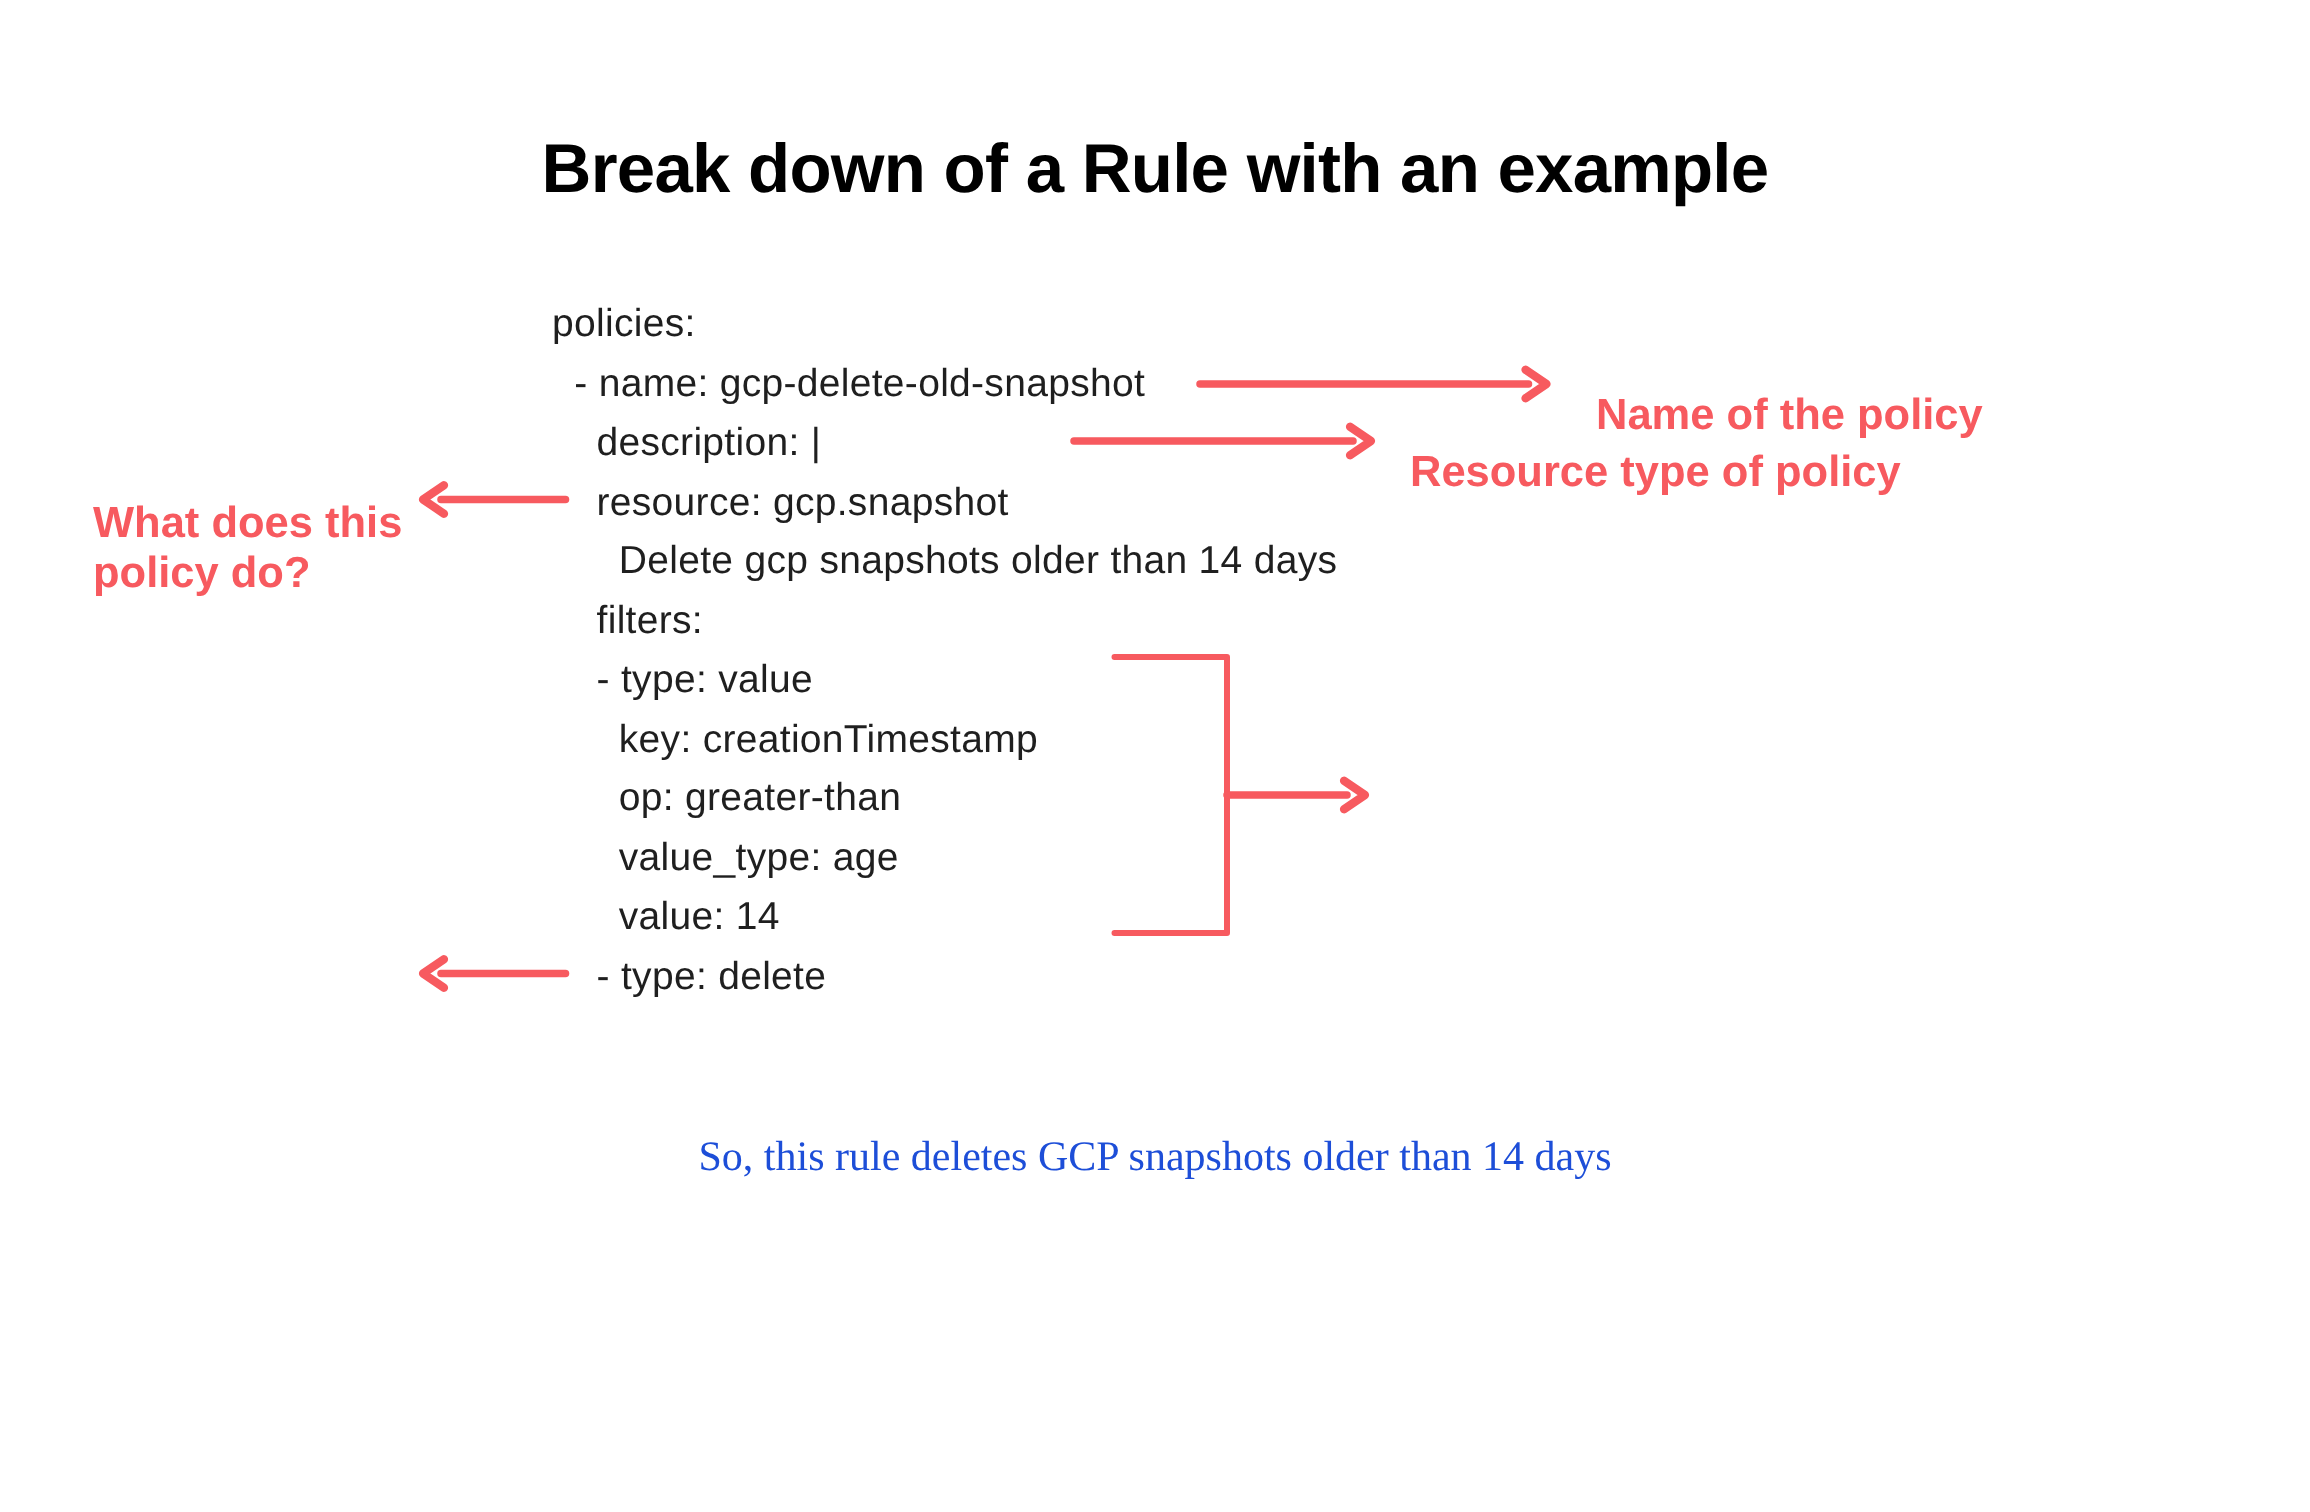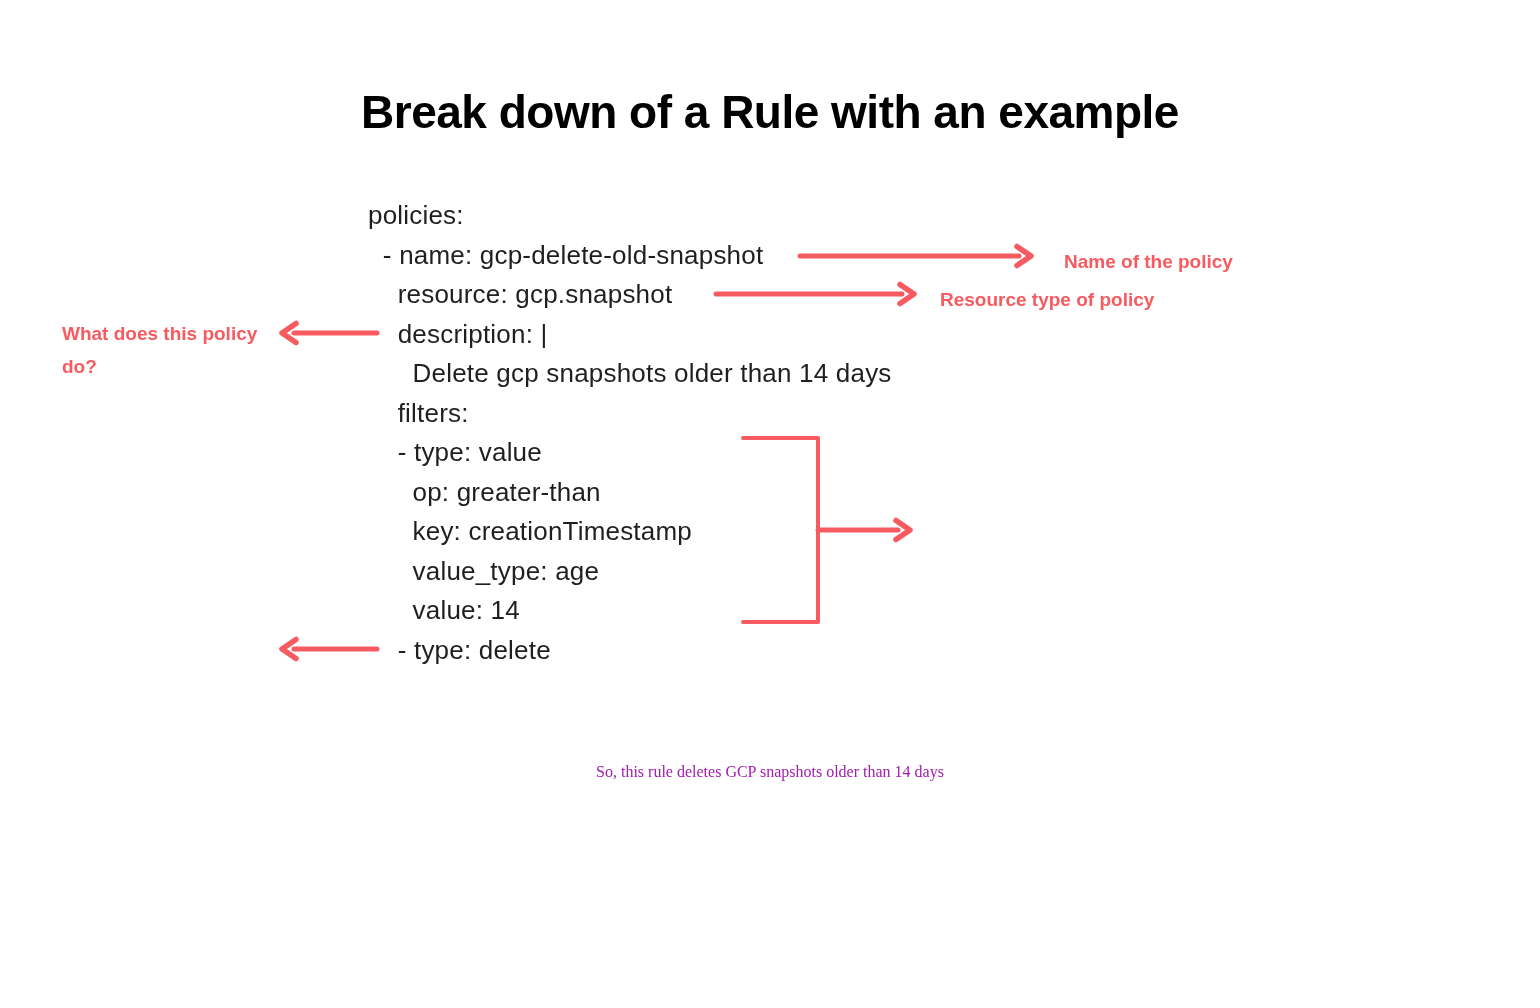--- a/index.html
+++ b/index.html
@@ -36,23 +36,24 @@
     font-weight:400;
   }
   .code-line{
     white-space:pre;
     height:39.5px;
   }
   .annotation{
     position:absolute;
     color:var(--accent);
     font-weight:bold;
-    font-size:19px;
+    font-size:29px;
     line-height:33px;
     white-space:nowrap;
+    margin-top:16px;
   }
   .annotation.block{
     white-space:normal;
     text-align:left;
   }
   .what-label{ left:62px; top:317px; width:212px; }
   .operation-label{ left:62px; top:627px; width:212px; }
   .name-label{ left:1064px; top:245px; }
   .resource-label{ left:940px; top:283px; }
   .filters-label{ left:963px; top:519px; }
@@ -69,42 +70,42 @@
     stroke-linejoin:round;
   }
   .shaft{ stroke-width:5; }
   .head{ stroke-width:5.5; }
   .bracket{ stroke-width:4; }
   .caption{
     position:absolute;
     left:0; right:0; top:757px;
     text-align:center;
     font-family:"Liberation Serif", serif;
-    font-size:16px;
+    font-size:28px;
     line-height:30px;
-    color:#a21caf;
+    color:#1d4ed8;
   }
 </style>
 </head>
 <body>
 
 <div class="canvas">
 
   <h1 class="title">Break down of a Rule with an example</h1>
 
   <div class="code">
       <div class="code-line">policies:</div>
       <div class="code-line">  - name: gcp-delete-old-snapshot</div>
+      <div class="code-line">    description: |</div>
       <div class="code-line">    resource: gcp.snapshot</div>
-      <div class="code-line">    description: |</div>
       <div class="code-line">      Delete gcp snapshots older than 14 days</div>
       <div class="code-line">    filters:</div>
       <div class="code-line">    - type: value</div>
+      <div class="code-line">      key: creationTimestamp</div>
       <div class="code-line">      op: greater-than</div>
-      <div class="code-line">      key: creationTimestamp</div>
       <div class="code-line">      value_type: age</div>
       <div class="code-line">      value: 14</div>
       <div class="code-line">    - type: delete</div>
     </div>
 
   <svg class="arrows" viewBox="0 0 1540 1008" xmlns="http://www.w3.org/2000/svg">
     <g>
       <path class="shaft" d="M800 256 L1019 256"></path>
       <path class="head" d="M1017 246.5 L1031 256 L1017 265.5"></path>
     </g>

